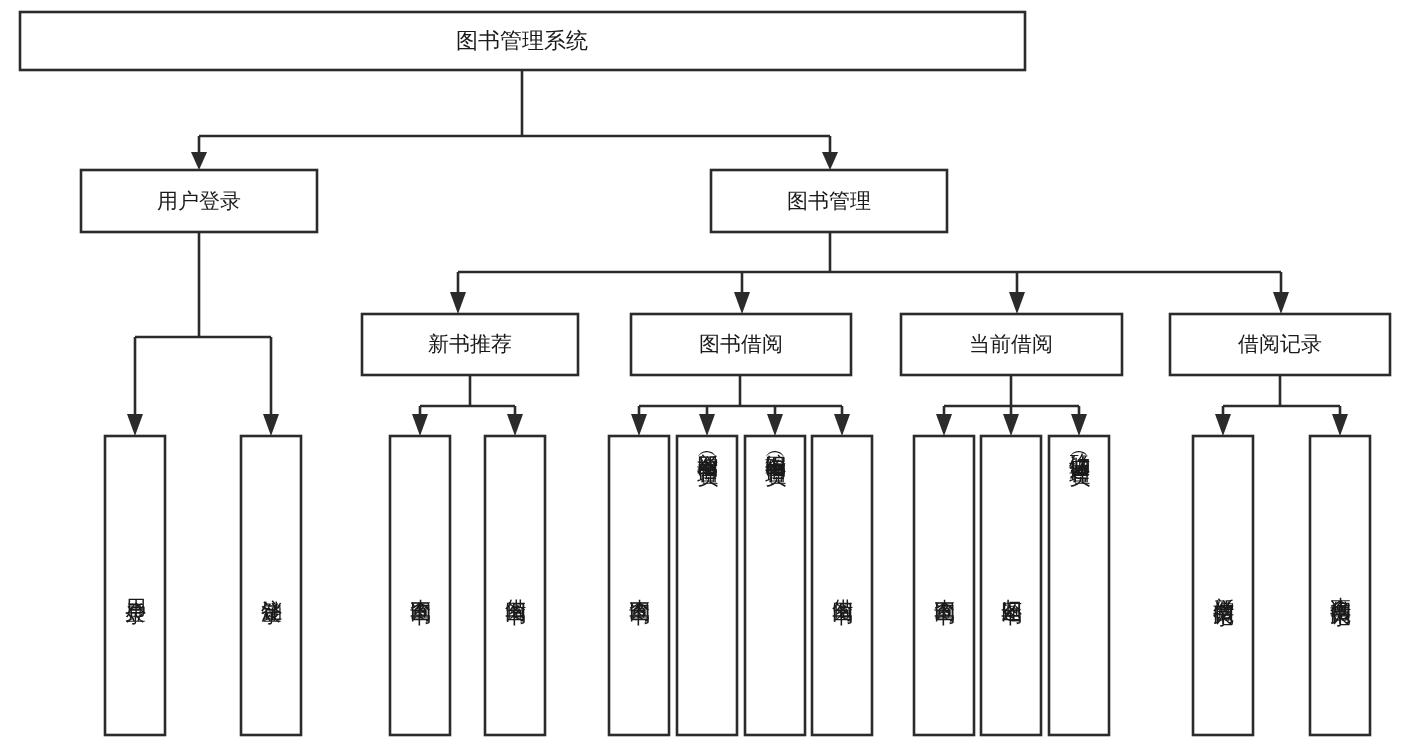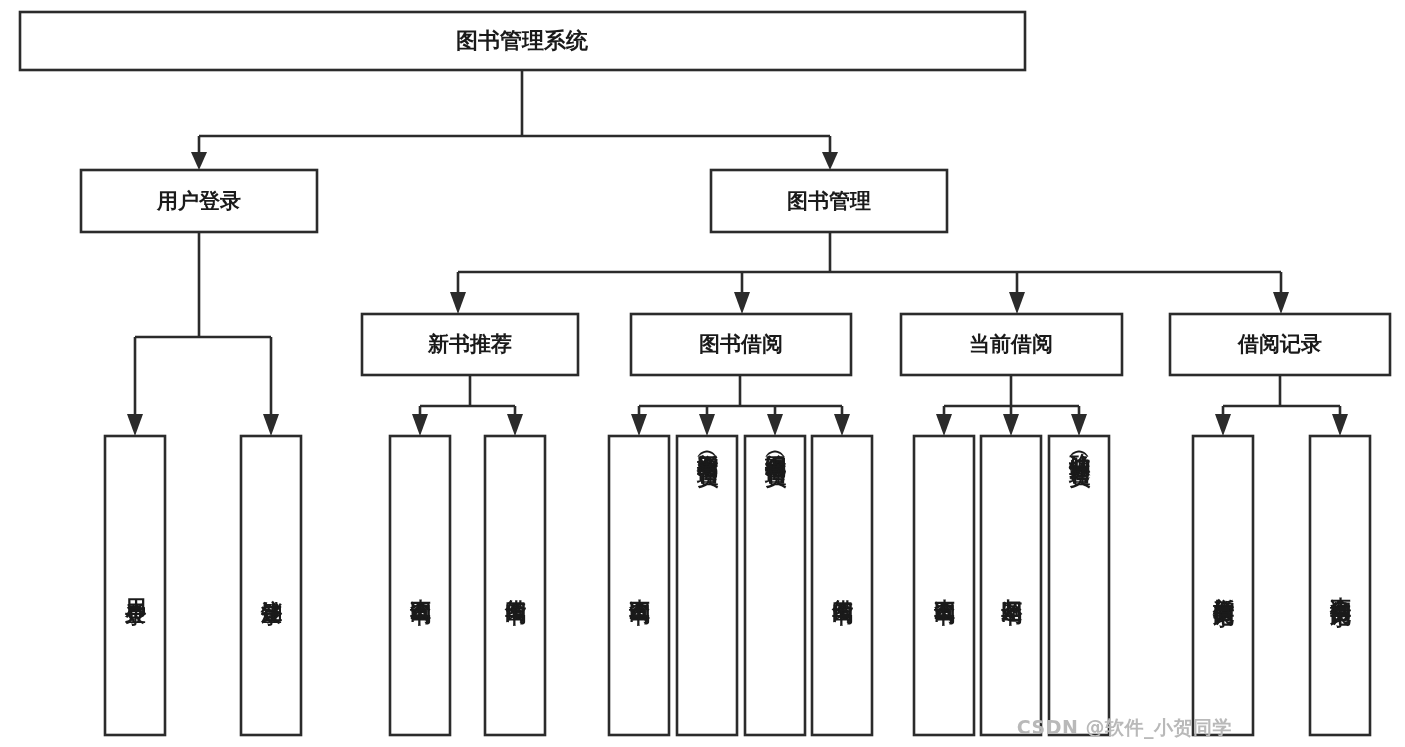--- a/index.html
+++ b/index.html
@@ -11,21 +11,20 @@
     width: 1405px;
     height: 747px;
     font-family: "DejaVu Sans", "Liberation Sans", sans-serif;
     overflow: hidden;
     position: relative;
   }
   #diagram-root {
     position: relative;
     width: 1240px;
     height: 747px;
-    font-weight: bold;
   }
   svg.diagram-canvas {
     position: absolute;
     left: 0;
     top: 0;
     width: 1405px;
     height: 747px;
   }
   .node-box {
     fill: #ffffff;
@@ -246,15 +245,14 @@
     <span class="leaf-label">确认归还（管理员）</span>
   </div>
 
   <div class="leaf-label-wrap" style="left:1193px; top:436px; width:60px; height:299px;">
     <span class="leaf-label">新增借阅记录</span>
   </div>
   <div class="leaf-label-wrap" style="left:1310px; top:436px; width:60px; height:299px;">
     <span class="leaf-label">查询借阅记录</span>
   </div>
 
-  <div class="watermark">CSDN @软件_小贺同学</div>
 
 </div>
 
 </body></html>

